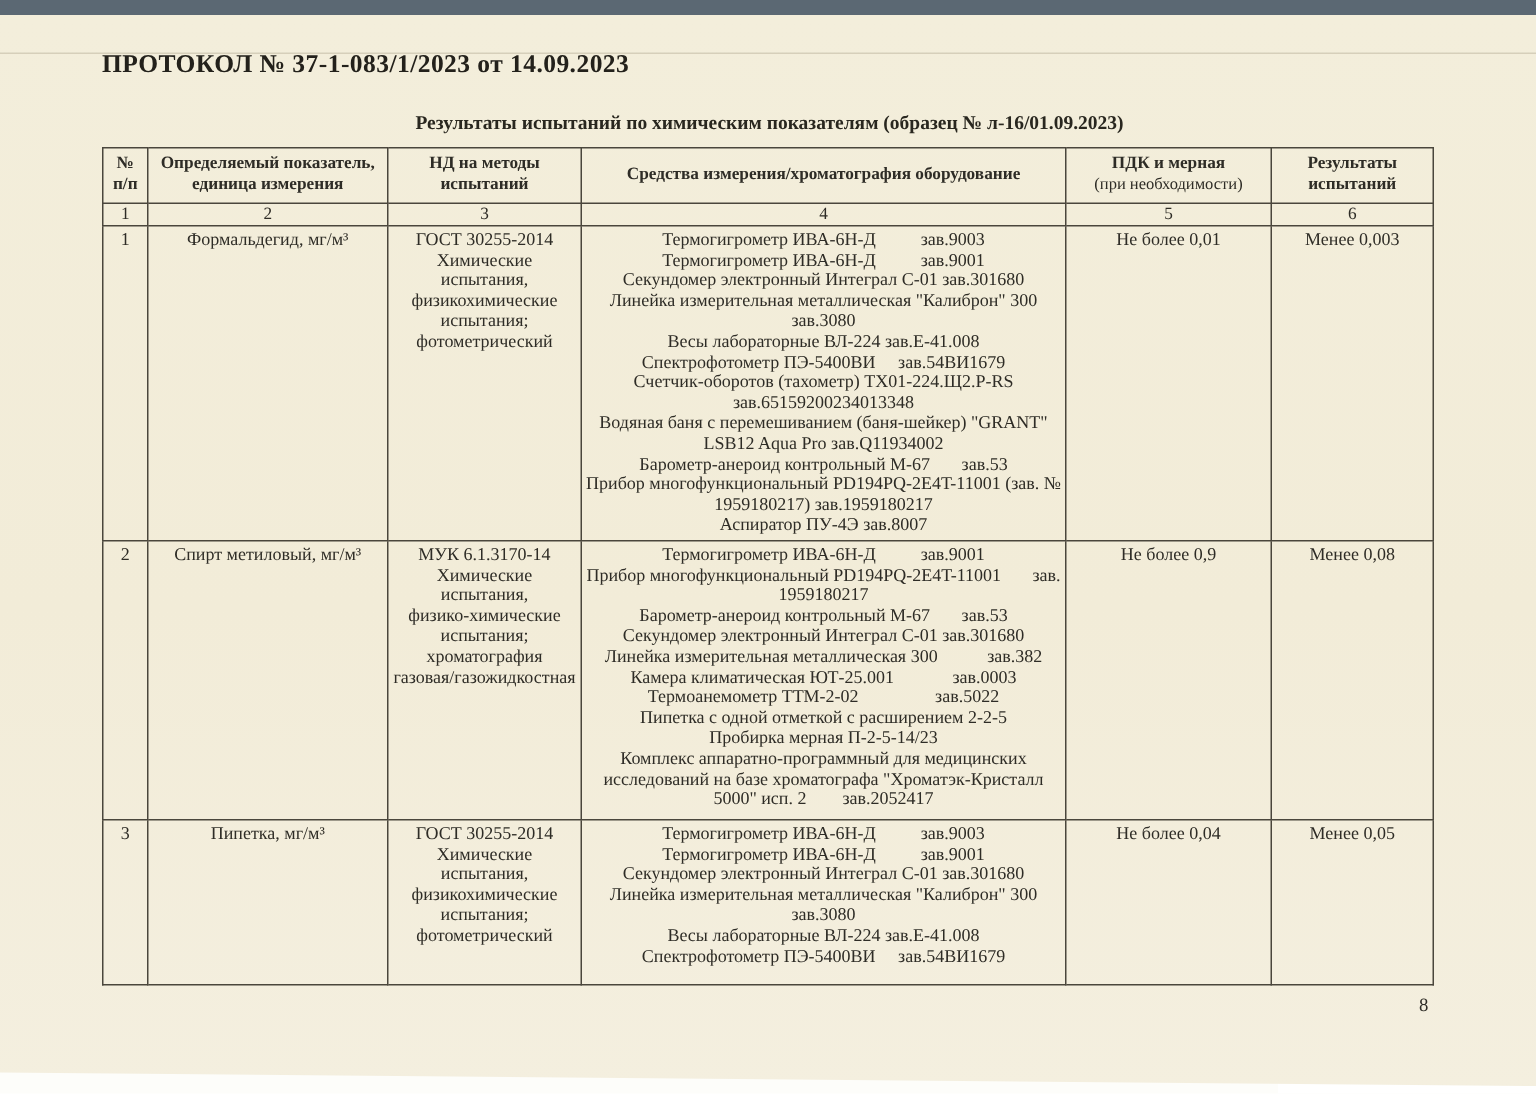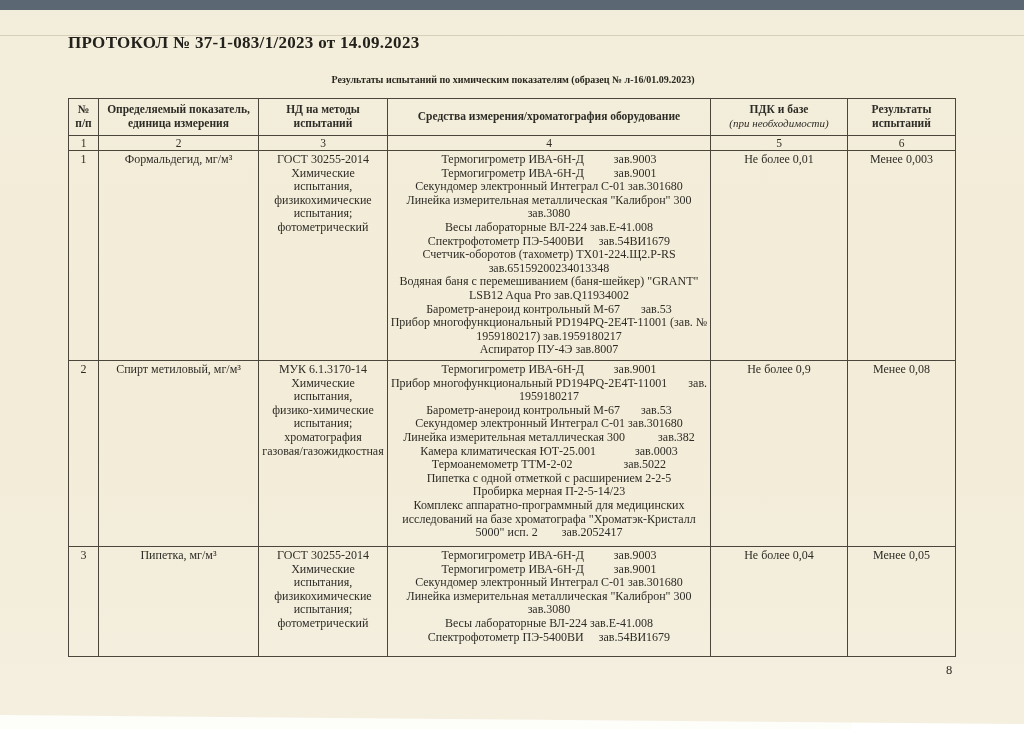--- a/index.html
+++ b/index.html
@@ -15,35 +15,35 @@
     clip-path:polygon(0 0,100% 0,100% calc(100% - 5px),0 calc(100% - 14px));
   }
   .scanline{position:absolute;left:0;top:25px;width:100%;height:1px;background:rgba(140,130,100,0.28);}
   .content{position:absolute;inset:0;color:#2e2c26;}
   .title{
     position:absolute;left:68px;top:33px;font-size:17px;font-weight:bold;
     letter-spacing:0.3px;color:#23211b;white-space:pre;
   }
   .subtitle{
     position:absolute;left:68px;top:74px;width:890px;text-align:center;
-    font-weight:bold;font-size:10px;color:#29271f;
+    font-weight:bold;font-size:13px;color:#29271f;
   }
   table.results{
     position:absolute;left:68px;top:98px;width:887px;
     border-collapse:collapse;table-layout:fixed;color:#2e2c26;
   }
   .results th,.results td{
     border:1px solid #4a463c;white-space:pre-wrap;overflow:hidden;
     word-wrap:break-word;
   }
   .results thead th{
     font-size:11.5px;font-weight:bold;text-align:center;vertical-align:middle;
     line-height:1.2;padding:2px 1px;
   }
-  .hdr-note{font-style:italic;font-weight:normal;font-size:11px;}
+  .hdr-note{font-weight:normal;font-size:11px;}
   tr.colnums td{
     height:14px;font-size:11.5px;text-align:center;vertical-align:middle;
     padding:0;line-height:14px;
   }
   .results tbody td{
     font-size:12px;line-height:13.6px;text-align:center;vertical-align:top;
     padding:2px 2px;
   }
   .pagenum{position:absolute;left:946px;top:663px;font-size:12.5px;color:#2e2c26;}
 </style>
@@ -71,21 +71,21 @@
       </colgroup>
       <thead>
         <tr style="height:37px">
           <th>№
 п/п</th>
           <th>Определяемый показатель,
 единица измерения</th>
           <th>НД на методы
 испытаний</th>
           <th>Средства измерения/хроматография оборудование</th>
-          <th><span>ПДК и базе</span><br><span class="hdr-note">(при необходимости)</span></th>
+          <th><span>ПДК и мерная</span><br><span class="hdr-note">(при необходимости)</span></th>
           <th>Результаты
 испытаний</th>
         </tr>
         <tr class="colnums">
           <td>1</td>
           <td>2</td>
           <td>3</td>
           <td>4</td>
           <td>5</td>
           <td>6</td>

